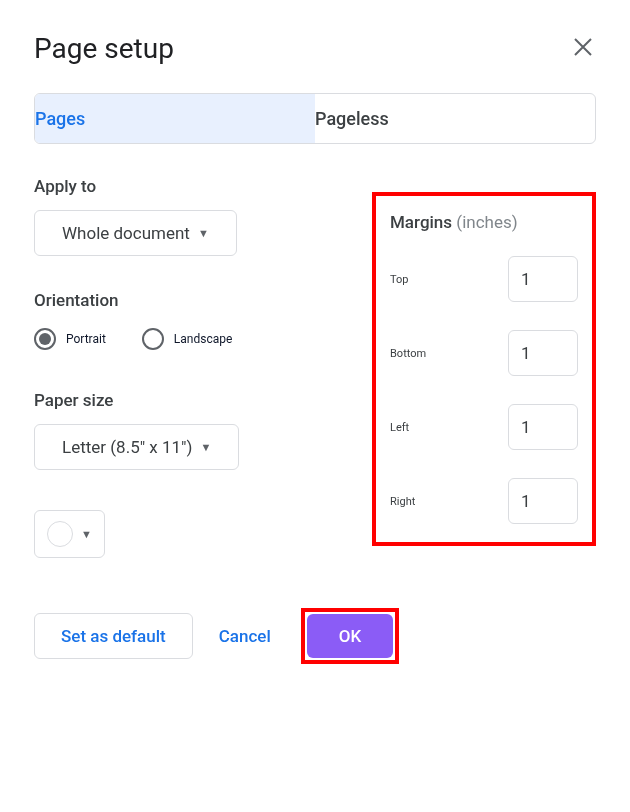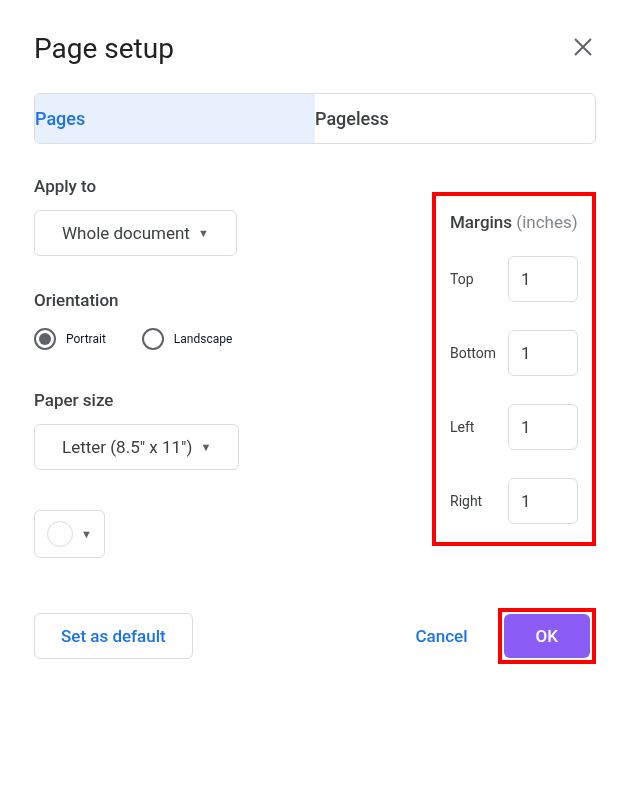--- a/index.html
+++ b/index.html
@@ -134,21 +134,21 @@
       gap: 8px;
     }
     .color-swatch {
       width: 26px;
       height: 26px;
       border-radius: 50%;
       border: 1px solid #dadce0;
       background: #fff;
     }
     .right-col {
-      width: 164px;
+      width: 224px;
       border: 4px solid #ff0000;
       padding: 16px 14px 18px 14px;
       margin-top: 16px;
       margin-bottom: 30px;
       align-self: flex-start;
     }
     .margins-header {
       font-size: 17px;
       font-weight: 500;
       color: #3c4043;
@@ -161,36 +161,36 @@
     .margin-row {
       display: flex;
       justify-content: space-between;
       align-items: center;
       margin-bottom: 28px;
     }
     .margin-row:last-child {
       margin-bottom: 0;
     }
     .margin-label {
-      font-size: 14px;
+      font-size: 11px;
       color: #3c4043;
     }
     .margin-input {
       width: 70px;
       height: 46px;
       border: 1px solid #dadce0;
       border-radius: 6px;
       padding: 0 12px;
       font-size: 17px;
       color: #3c4043;
       font-family: inherit;
     }
     .footer {
       display: flex;
-      justify-content: space-between;
+      justify-content: flex-start;
       align-items: center;
       margin-top: 30px;
     }
     .btn {
       padding: 12px 26px;
       font-size: 17px;
       font-weight: 500;
       border-radius: 6px;
       cursor: pointer;
       border: 1px solid #dadce0;

